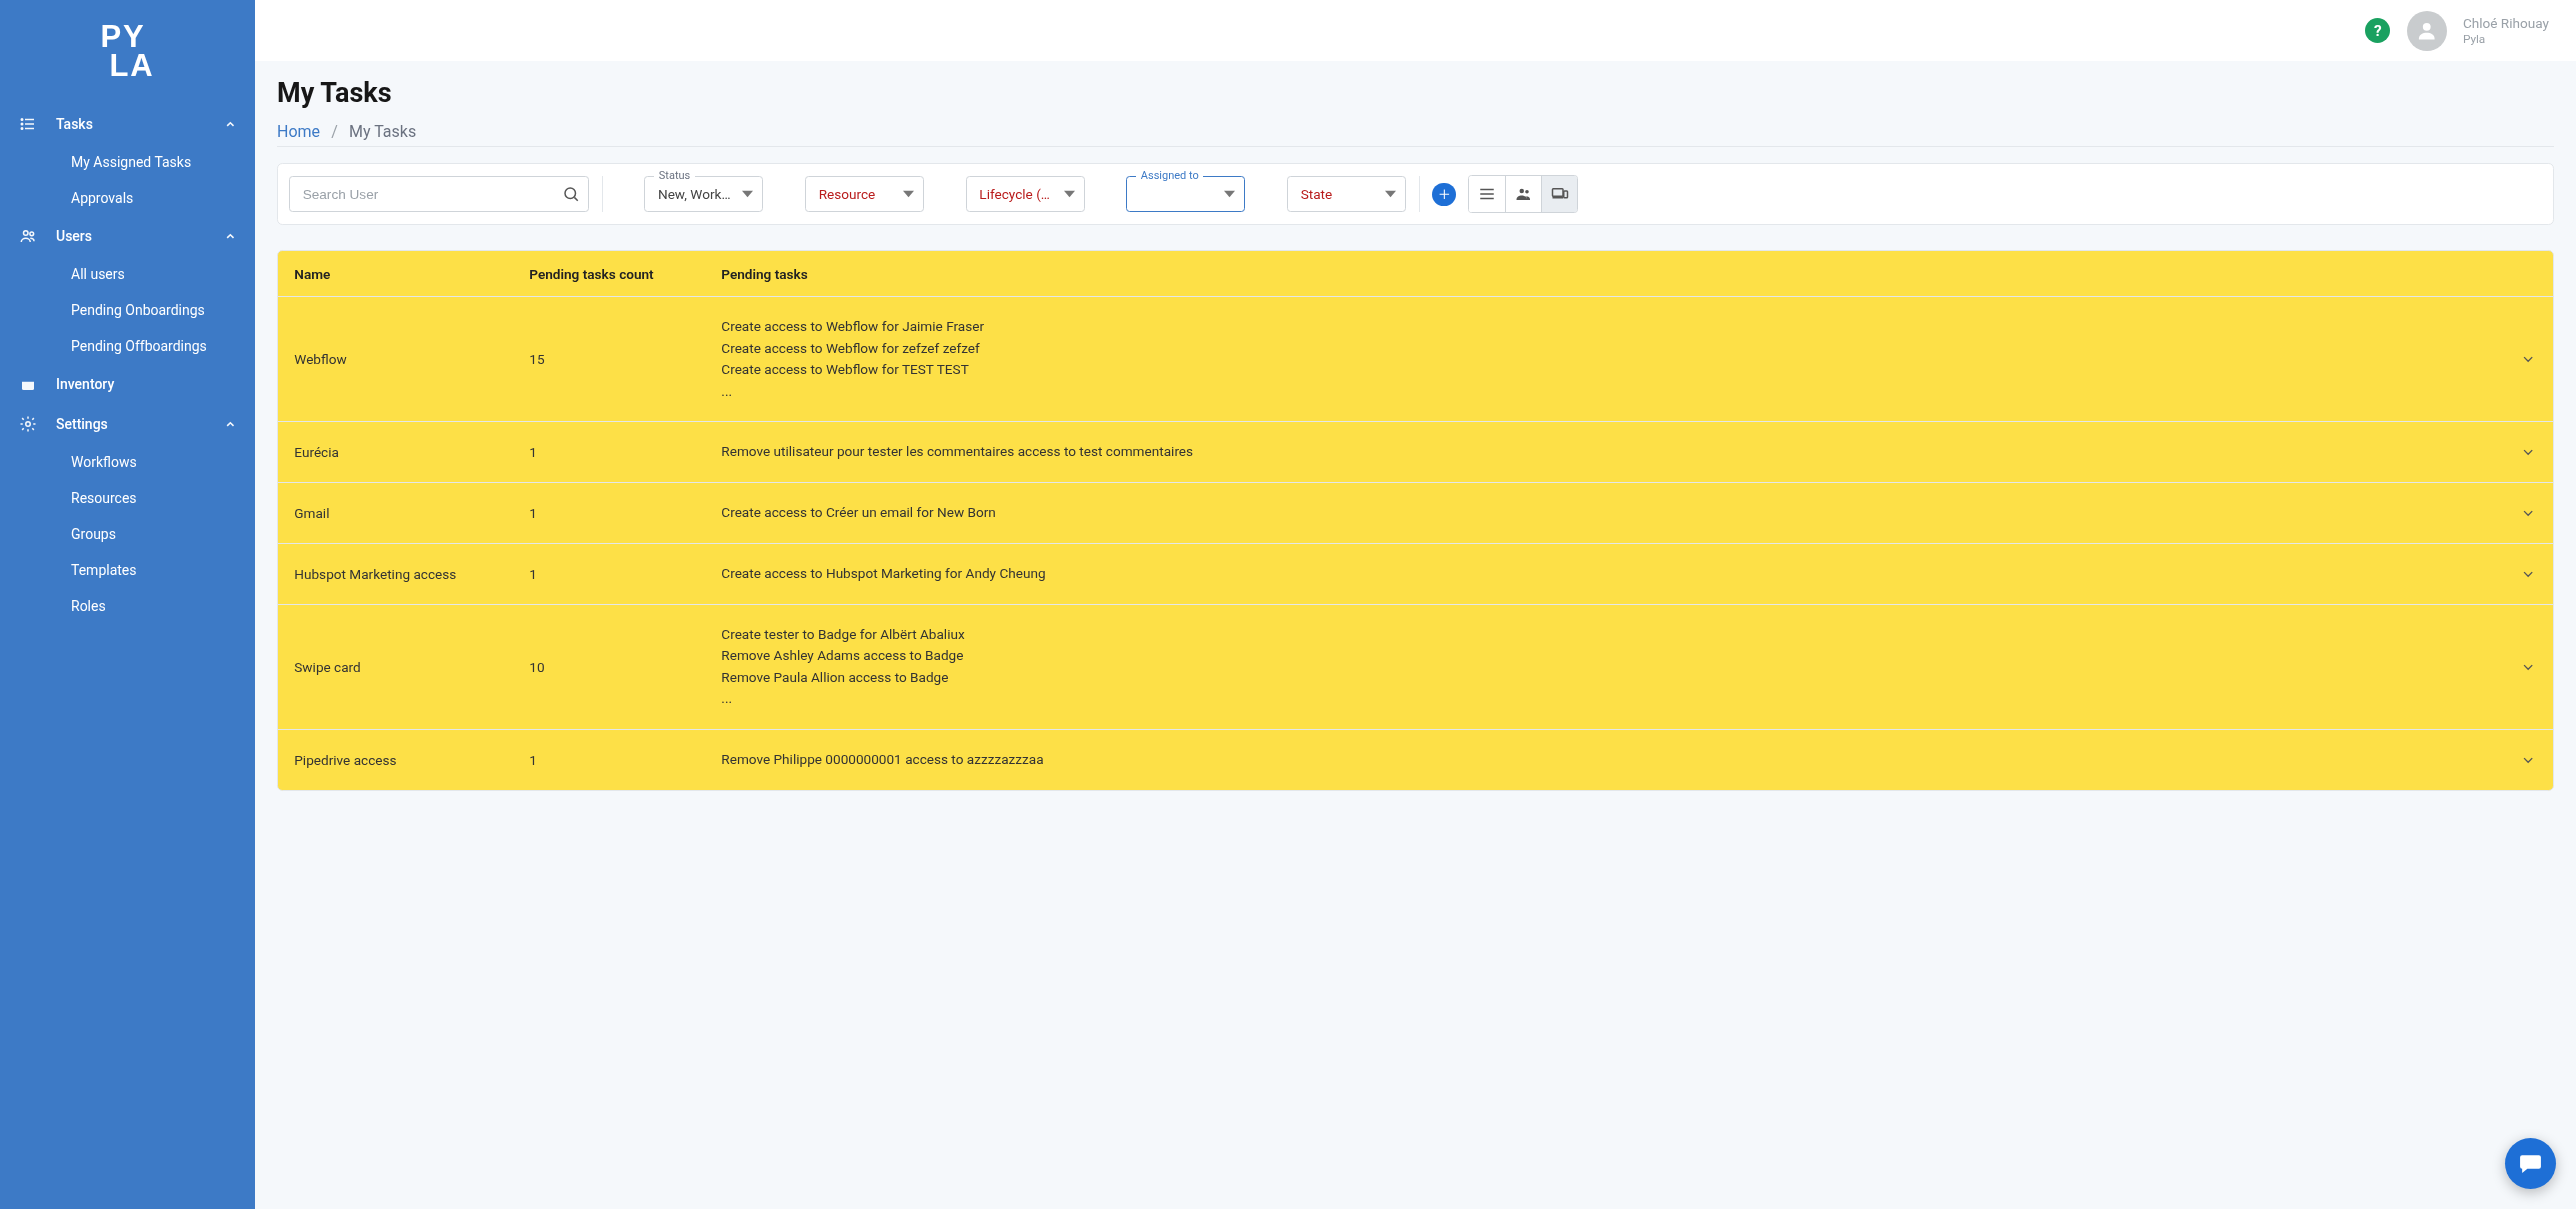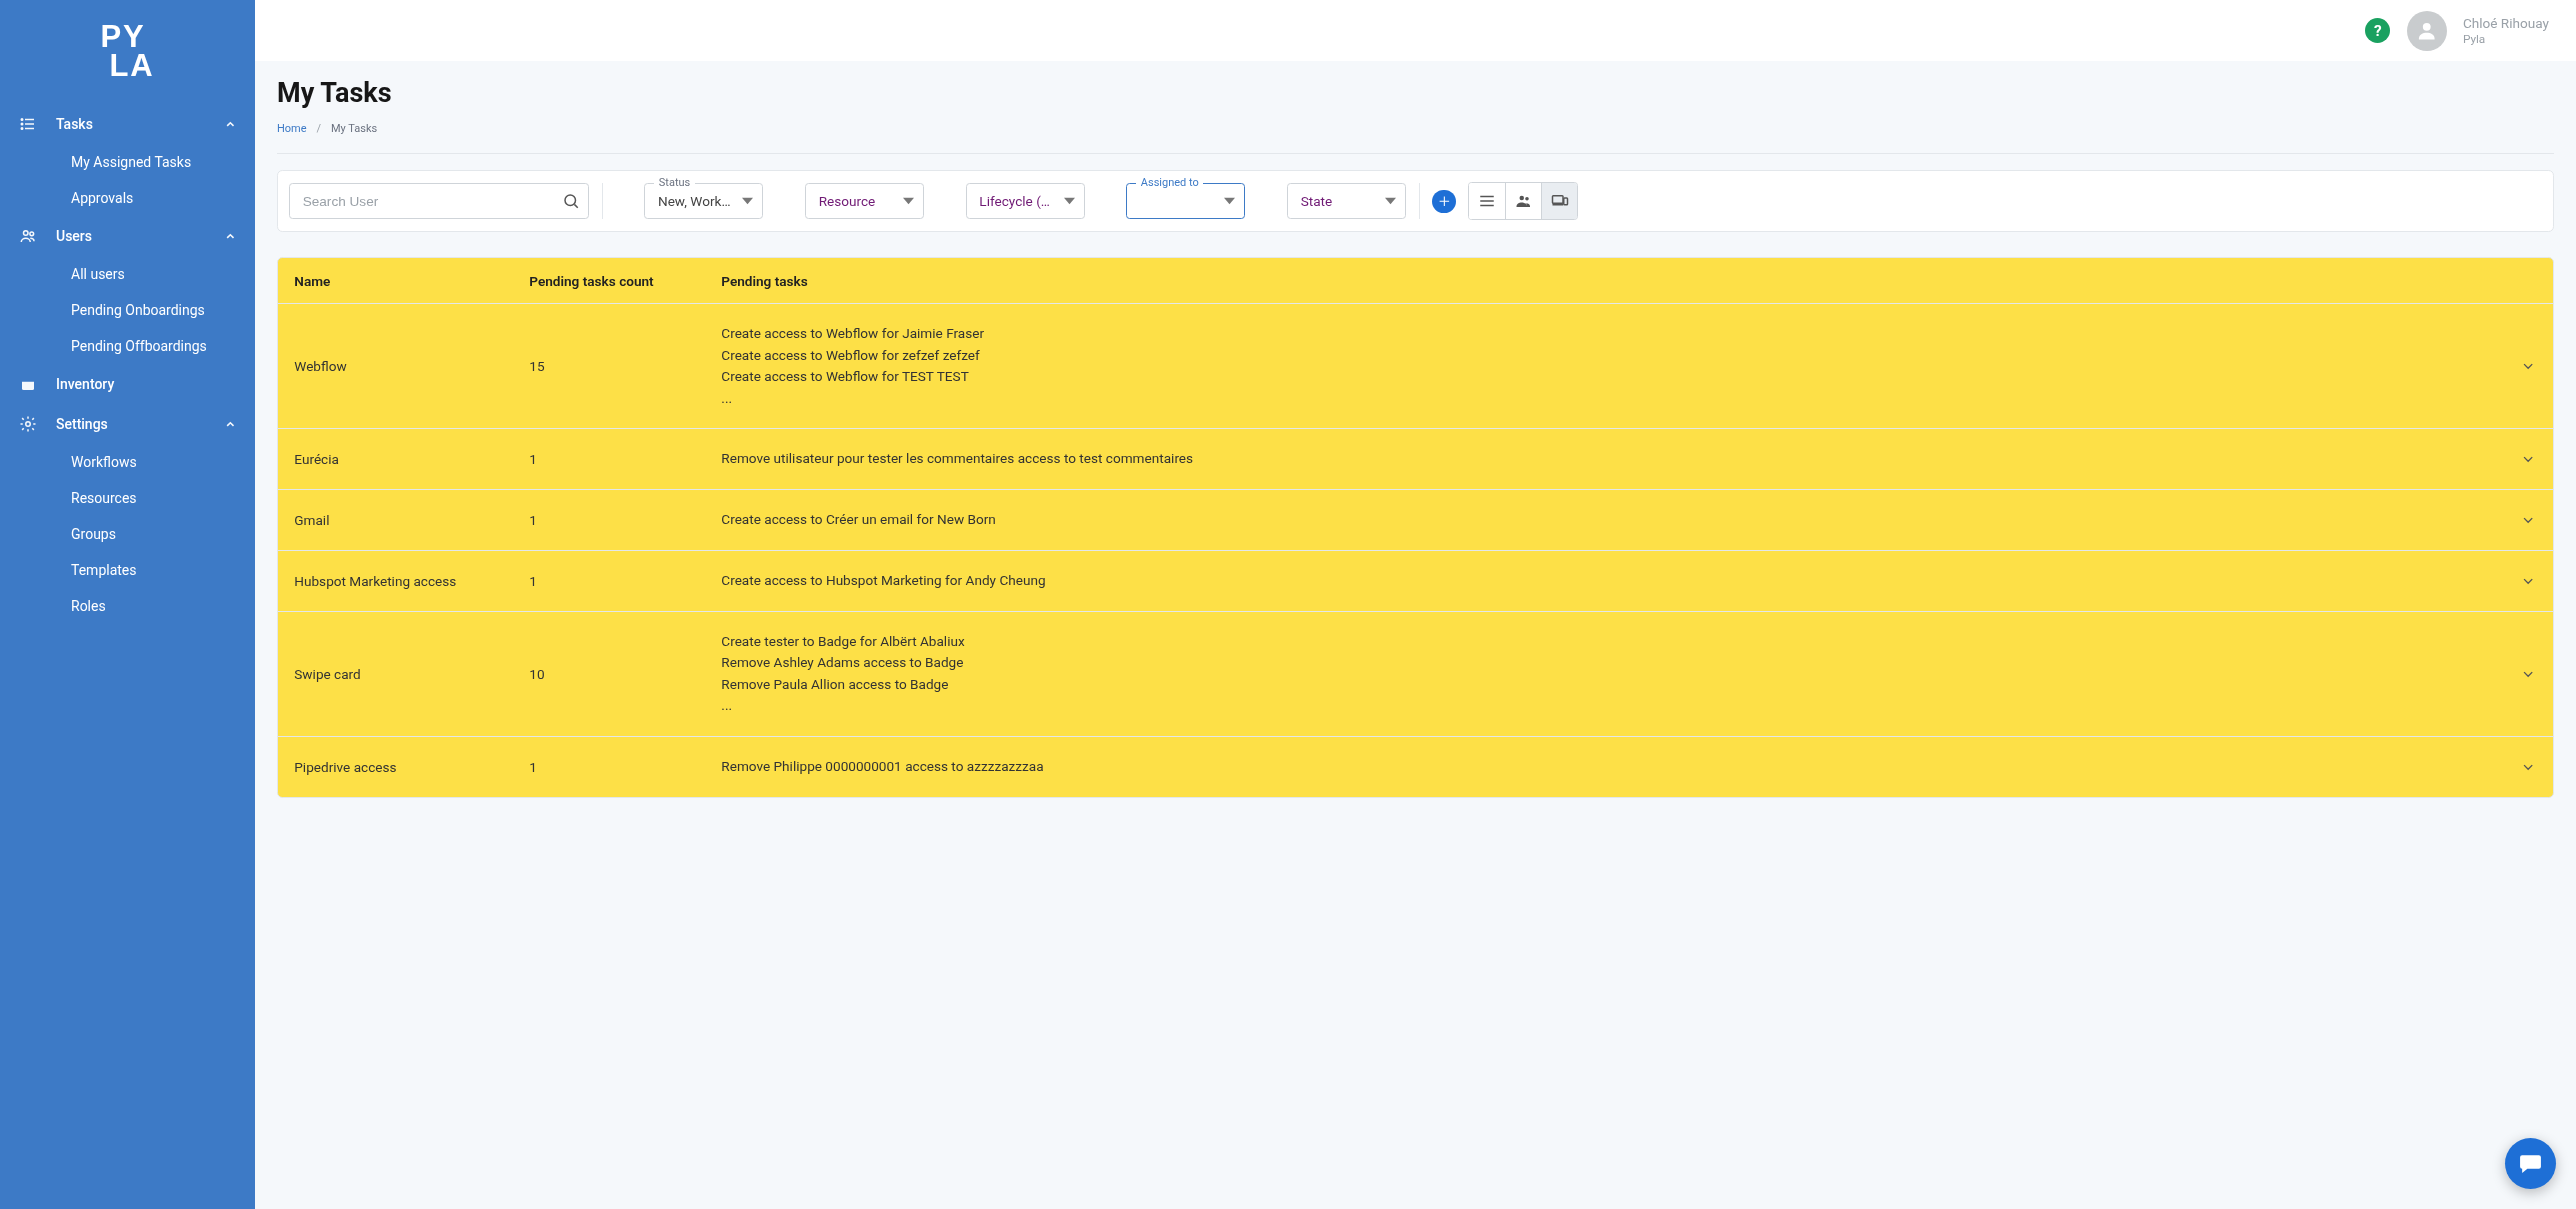--- a/index.html
+++ b/index.html
@@ -65,21 +65,21 @@
   .user-org  { color: #9aa1a8; font-size: 11.8px; }
 
   
   .content {
     flex: 1;
     overflow-y: auto;
     background: #f5f8fb;
     padding: 16.3px 22px 22px 22px;
   }
   .page-title { font-size: 27px; font-weight: 700; color: #171717; margin-bottom: 12.7px; }
-  .breadcrumb { font-size: 11px; color: #6b7280; margin-bottom: 18px; }
+  .breadcrumb { font-size: 16px; color: #6b7280; margin-bottom: 5px; }
   .breadcrumb a { color: #3d7ac6; text-decoration: none; }
   .breadcrumb .sep { color: #9aa1a8; margin: 0 7.2px; }
   .divider { border: none; border-top: 0.9px solid #e3e7eb; margin-bottom: 16.3px; }
 
   
   .filterbar {
     background: #fff;
     border: 0.9px solid #e3e7eb;
     border-radius: 5.4px;
     padding: 11px;
@@ -137,21 +137,21 @@
   .select.status { width: 119px; }
   .select.resource { width: 119px; }
   .select.lifecycle { width: 119px; }
   .select.assigned {
     width: 118px;
     border: 1.8px solid #3d7ac6;
   }
   .select.assigned .float-label { color: #3d7ac6; }
   .select.state { width: 119px; }
   .select .val { white-space: nowrap; overflow: hidden; text-overflow: ellipsis; max-width: 100%; display: inline-block; }
-  .select.placeholder .val { color: #701a75; }
+  .select.placeholder .val { color: #b91c1c; }
 
   .add-btn {
     width: 23.5px; height: 23.5px; border-radius: 50%;
     background: #1e6fd6; color: #fff;
     display: inline-flex; align-items: center; justify-content: center;
     font-size: 16.3px; font-weight: 700;
     cursor: pointer;
   }
   .view-group { display: inline-flex; border: 0.9px solid #cfd4d9; border-radius: 3.6px; overflow: hidden; }
   .view-btn { width: 36px; height: 36px; display: inline-flex; align-items: center; justify-content: center; background: #fff; cursor: pointer; color: #555; }

